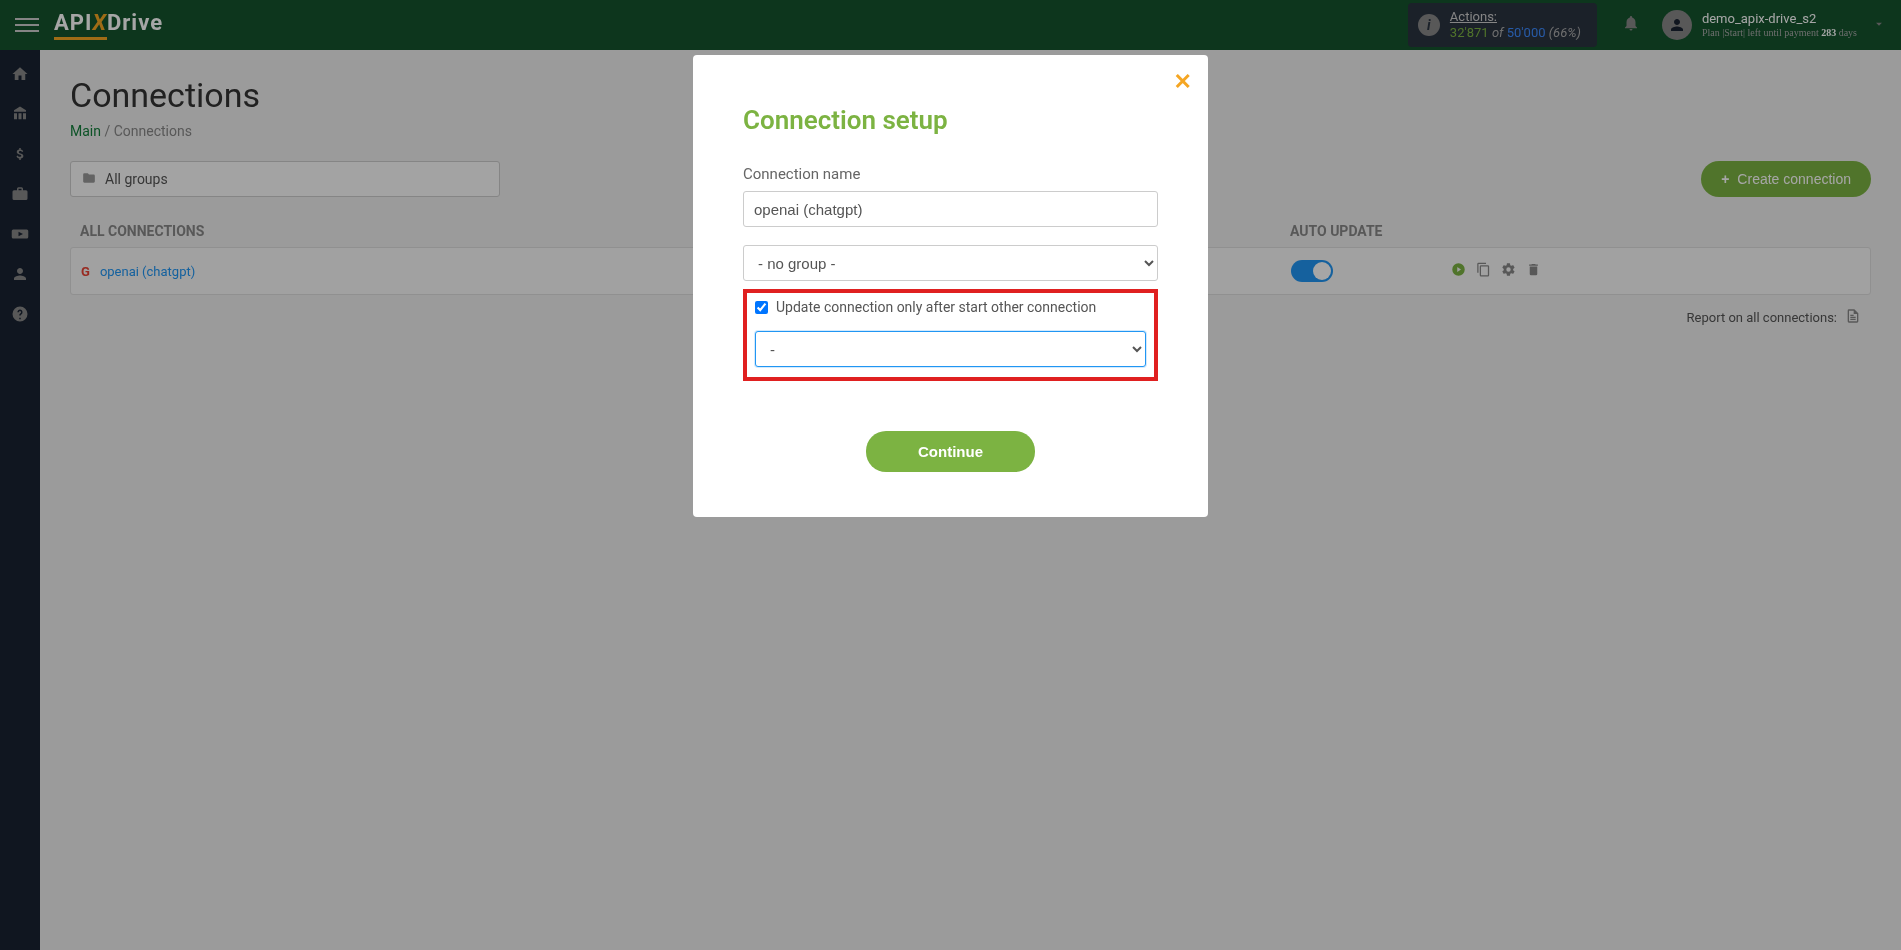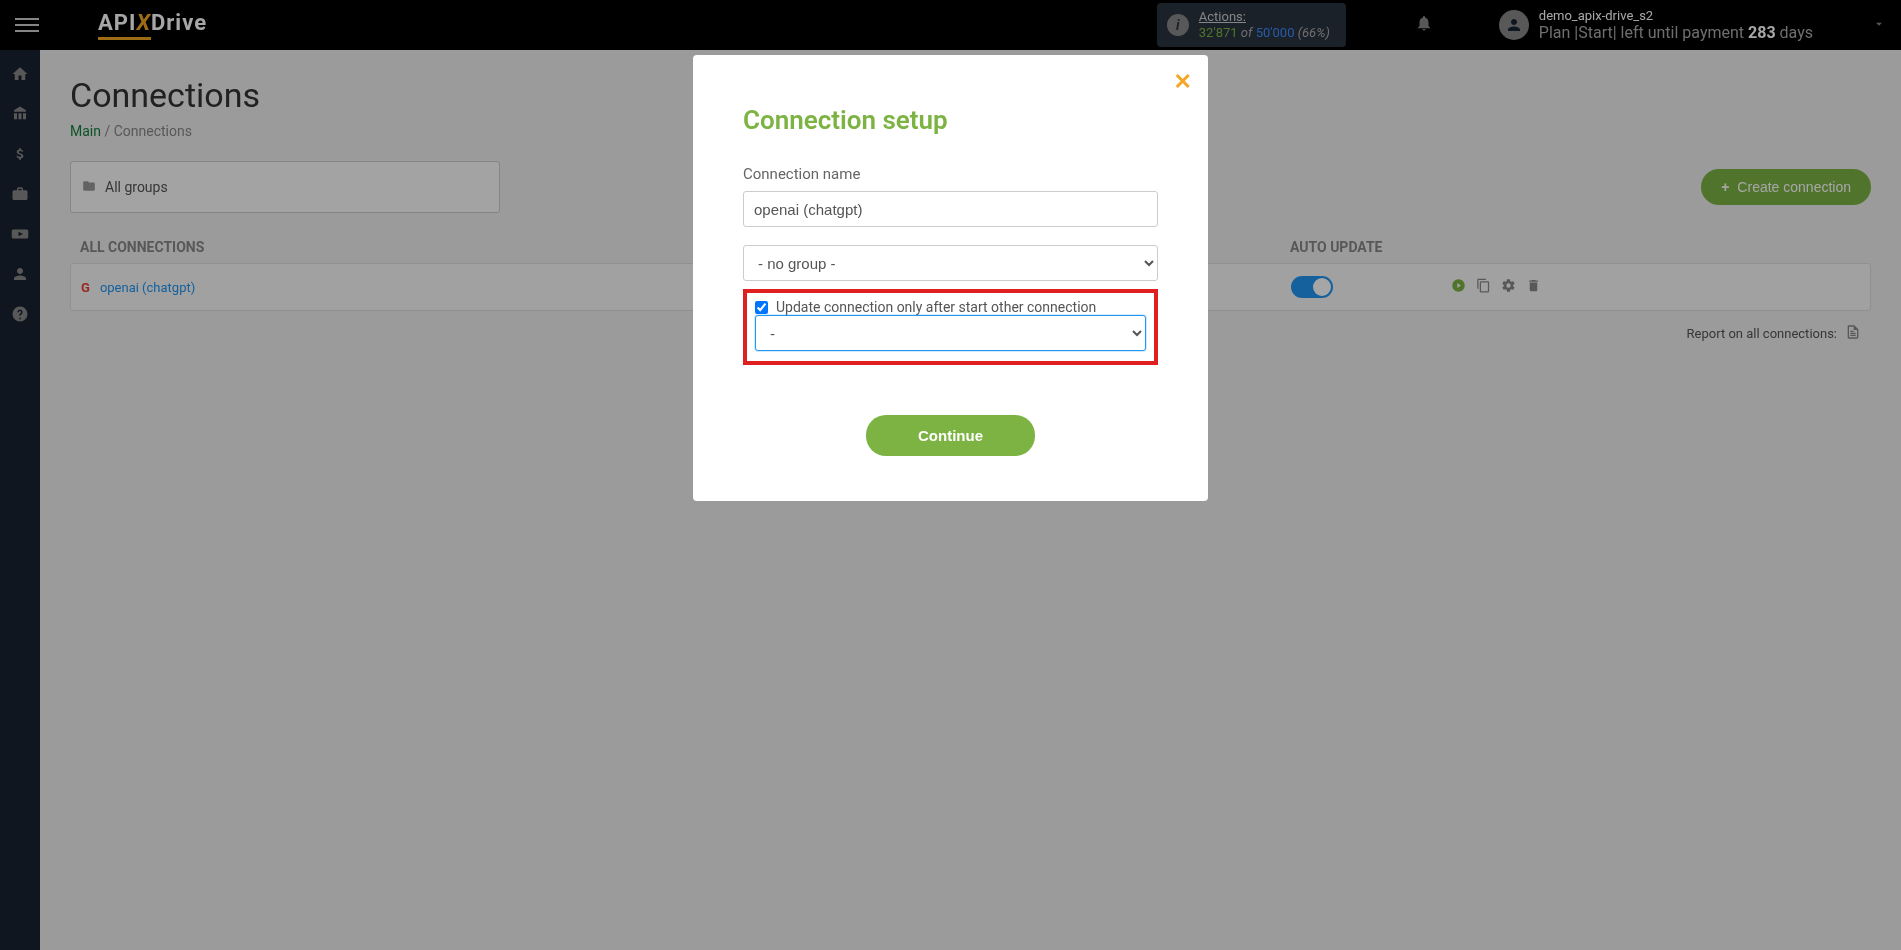--- a/index.html
+++ b/index.html
@@ -6,26 +6,25 @@
     body {
       font-family: -apple-system, BlinkMacSystemFont, "Segoe UI", Roboto, "Helvetica Neue", Arial, sans-serif;
       background: #f5f5f5;
       overflow: hidden;
       width: 1901px;
       height: 950px;
       position: relative;
     }
     .header {
       height: 50px;
-      background: #000000;
+      background: #14532d;
       display: flex;
       align-items: center;
       padding: 0 15px;
       color: #fff;
-      gap: 44px;
     }
     .hamburger {
       width: 24px;
       cursor: pointer;
       margin-right: 15px;
     }
     .hamburger span {
       display: block;
       height: 2px;
       background: #ccc;
@@ -65,21 +64,21 @@
     .bell { margin-right: 22px; cursor: pointer; }
     .bell svg { fill: #888; }
     .user-block { display: flex; align-items: center; gap: 10px; }
     .avatar-circle {
       width: 30px; height: 30px; border-radius: 50%; background: #888;
       display: flex; align-items: center; justify-content: center;
     }
     .avatar-circle svg { fill: #1a2332; }
     .user-text { font-size: 13px; line-height: 1.2; }
     .user-text .name { color: #fff; }
-    .user-text .plan { color: #aaa; font-size: 16px; }
+    .user-text .plan { color: #aaa; font-size: 10px; font-family: Liberation Serif, serif; }
     .user-text .plan .days { color: #fff; font-weight: bold; }
     .chev { margin-left: 15px; }
     .chev svg { fill: #888; }
 
     .layout { display: flex; height: calc(100% - 50px); }
     .sidebar {
       width: 40px;
       background: #1a2332;
       display: flex;
       flex-direction: column;
@@ -95,21 +94,21 @@
       background: #eeeeee;
       padding: 25px 30px;
       overflow: auto;
     }
     .page-title { font-size: 34px; font-weight: 400; color: #333; margin-bottom: 8px; }
     .breadcrumb { font-size: 14px; color: #888; margin-bottom: 22px; }
     .breadcrumb a { color: #15803d; text-decoration: none; }
     .top-row { display: flex; gap: 15px; align-items: center; margin-bottom: 18px; }
     .group-select {
       flex: 0 0 430px;
-      height: 52px;
+      height: 36px;
       border: 1px solid #ccc;
       background: #fafafa;
       border-radius: 3px;
       padding: 14px 10px;
       display: flex;
       align-items: center;
       gap: 8px;
       color: #555;
       font-size: 14px;
     }
@@ -216,21 +215,21 @@
       color: #555;
       margin-bottom: 18px;
       background: #fff;
     }
     .highlight-box {
       border: 4px solid #e02020;
       padding: 6px 8px 10px 8px;
       margin-top: -10px;
       margin-bottom: 50px;
     }
-    .checkbox-row { display: flex; align-items: center; gap: 8px; margin-bottom: 0; font-size: 14px; color: #555; }
+    .checkbox-row { display: flex; align-items: center; gap: 8px; margin-bottom: 16px; font-size: 14px; color: #555; }
     .highlight-box .form-select {
       border: 1px solid #2196f3;
       box-shadow: 0 0 0 1px rgba(33,150,243,0.2);
       margin-bottom: 0;
     }
     .continue-btn {
       display: block;
       margin: 0 auto;
       background: #7cb342;
       color: #fff;

